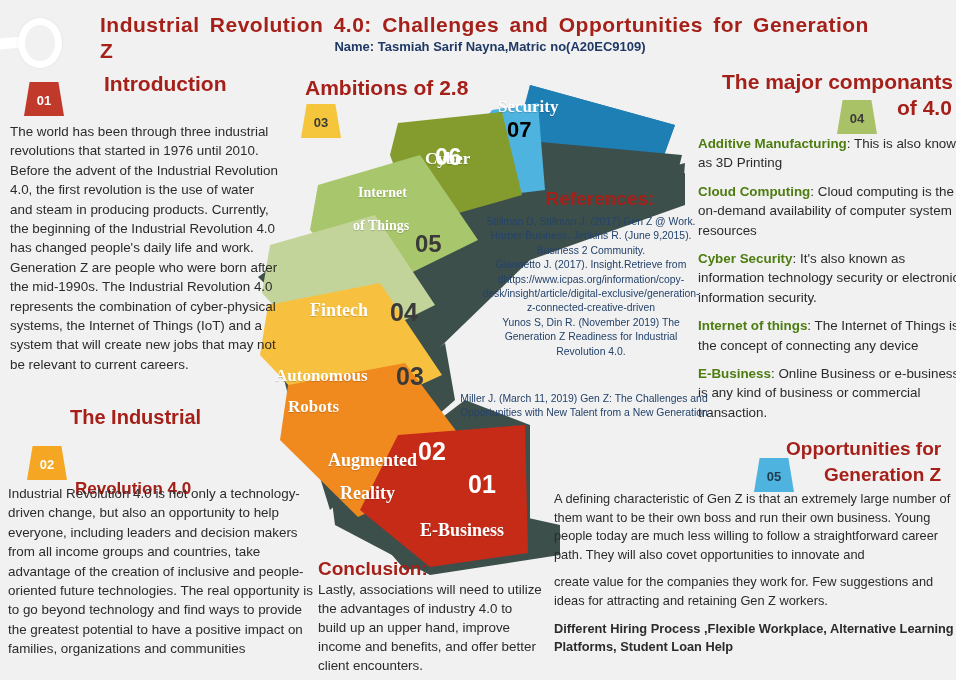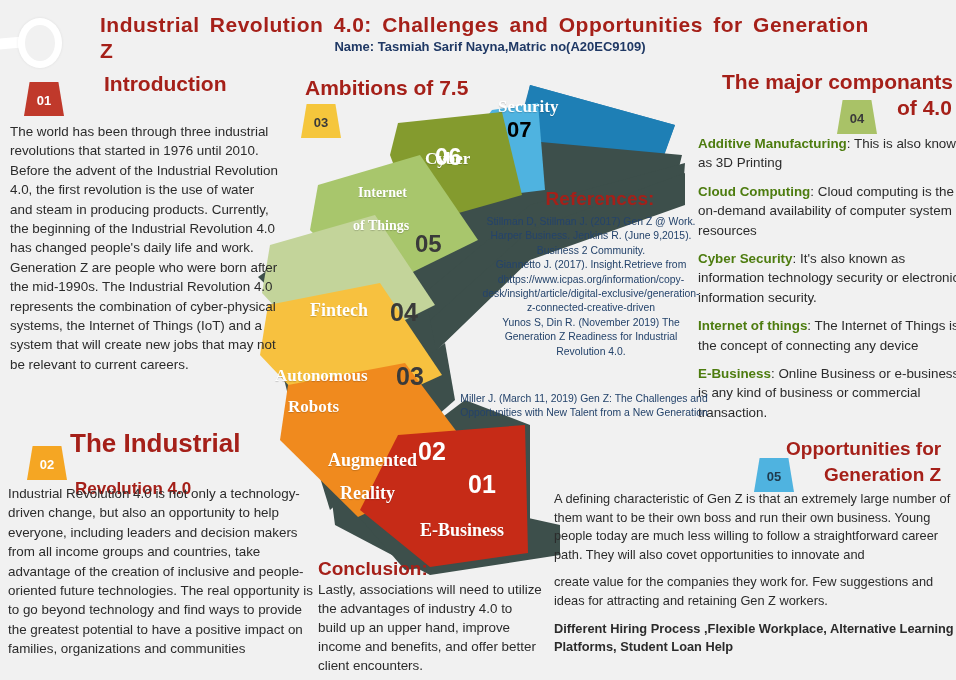--- a/index.html
+++ b/index.html
@@ -152,26 +152,26 @@
     <div class="step-num" style="left:188px;top:382px;font-size:25px;color:#ffffff;">02</div>
 
     <div class="step-label" style="left:190px;top:465px;font-size:18px;">E-Business</div>
     <div class="step-num" style="left:238px;top:415px;font-size:25px;color:#ffffff;">01</div>
   </div>
 
   <div class="badge" style="left:24px;top:82px;background:#c0392b;">01</div>
   <div class="sec-head" style="left:80px;top:72px;font-size:21px;margin-left:24px;">Introduction</div>
   <div class="body-col" style="left:10px;top:122px;width:268px;">The world has been through three industrial revolutions that started in 1976 until 2010. Before the advent of the Industrial Revolution 4.0, the first revolution is the use of water and steam in producing products. Currently, the beginning of the Industrial Revolution 4.0 has changed people's daily life and work. Generation Z are people who were born after the mid-1990s. The Industrial Revolution 4.0 represents the combination of cyber-physical systems, the Internet of Things (IoT) and a system that will create new jobs that may not be relevant to current careers.</div>
 
-  <div class="sec-head" style="left:70px;top:428px;font-size:26px;">The Industrial</div>
+  <div class="sec-head" style="left:70px;top:406px;font-size:20px;">The Industrial</div>
   <div class="badge" style="left:27px;top:446px;background:#f5a623;">02</div>
   <div class="sec-head" style="left:75px;top:448px;font-size:17px;margin-top:31px;">Revolution 4.0</div>
   <div class="body-col" style="left:8px;top:484px;width:305px;">Industrial Revolution 4.0 is not only a technology-driven change, but also an opportunity to help everyone, including leaders and decision makers from all income groups and countries, take advantage of the creation of inclusive and people-oriented future technologies. The real opportunity is to go beyond technology and find ways to provide the greatest potential to have a positive impact on families, organizations and communities</div>
 
-  <div class="sec-head" style="left:305px;top:76px;font-size:21px;">Ambitions of 7.5</div>
+  <div class="sec-head" style="left:305px;top:76px;font-size:21px;">Ambitions of 2.8</div>
   <div class="badge dark-num" style="left:301px;top:104px;background:#f5c63c;">03</div>
 
   <div class="sec-head" style="left:722px;top:70px;font-size:21px;white-space:nowrap;">The major componants</div>
   <div class="badge dark-num" style="left:837px;top:100px;background:#a9c267;">04</div>
   <div class="sec-head" style="left:897px;top:96px;font-size:21px;white-space:nowrap;">of 4.0</div>
 
   <div class="body-col" style="left:698px;top:134px;width:268px;">
     <p><b>Additive Manufacturing</b><span>:</span><span> This is also known as 3D Printing</span></p>
     <p><b>Cloud Computing</b><span>:</span><span> Cloud computing is the on-demand availability of computer system resources</span></p>
     <p><b>Cyber Security</b><span>:</span><span> It's also known as information technology security or electronic information security.</span></p>

